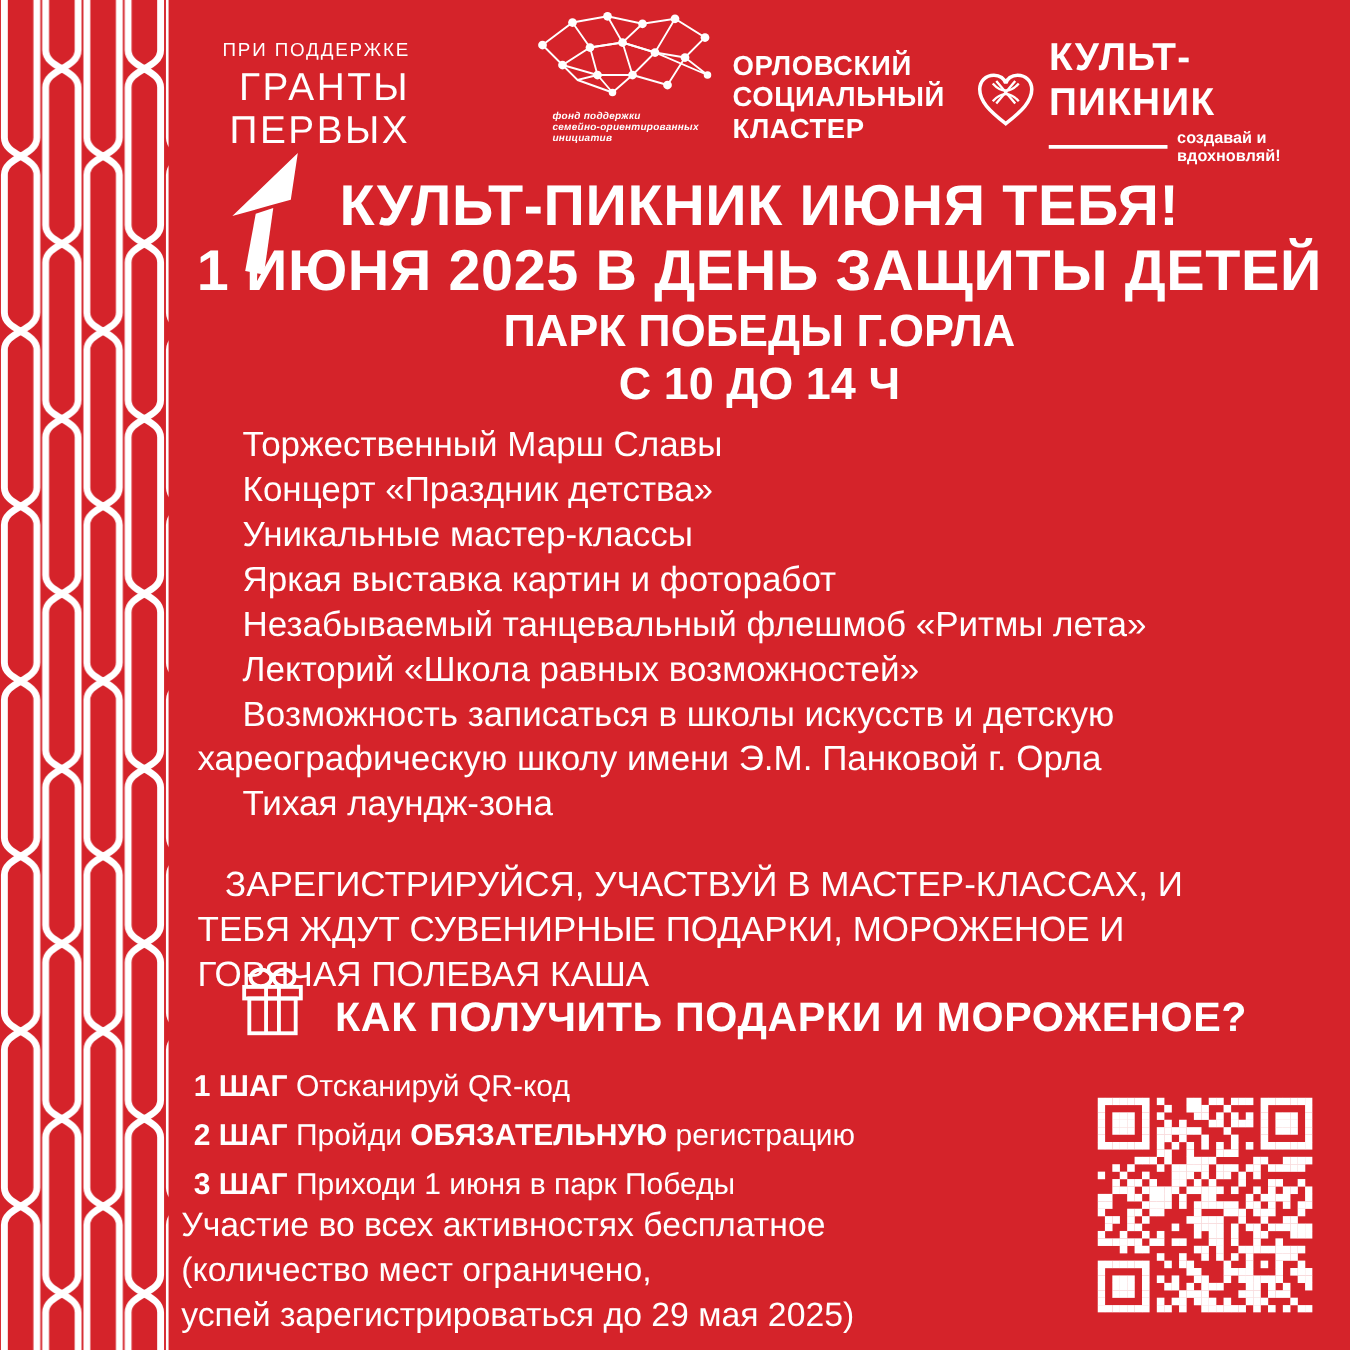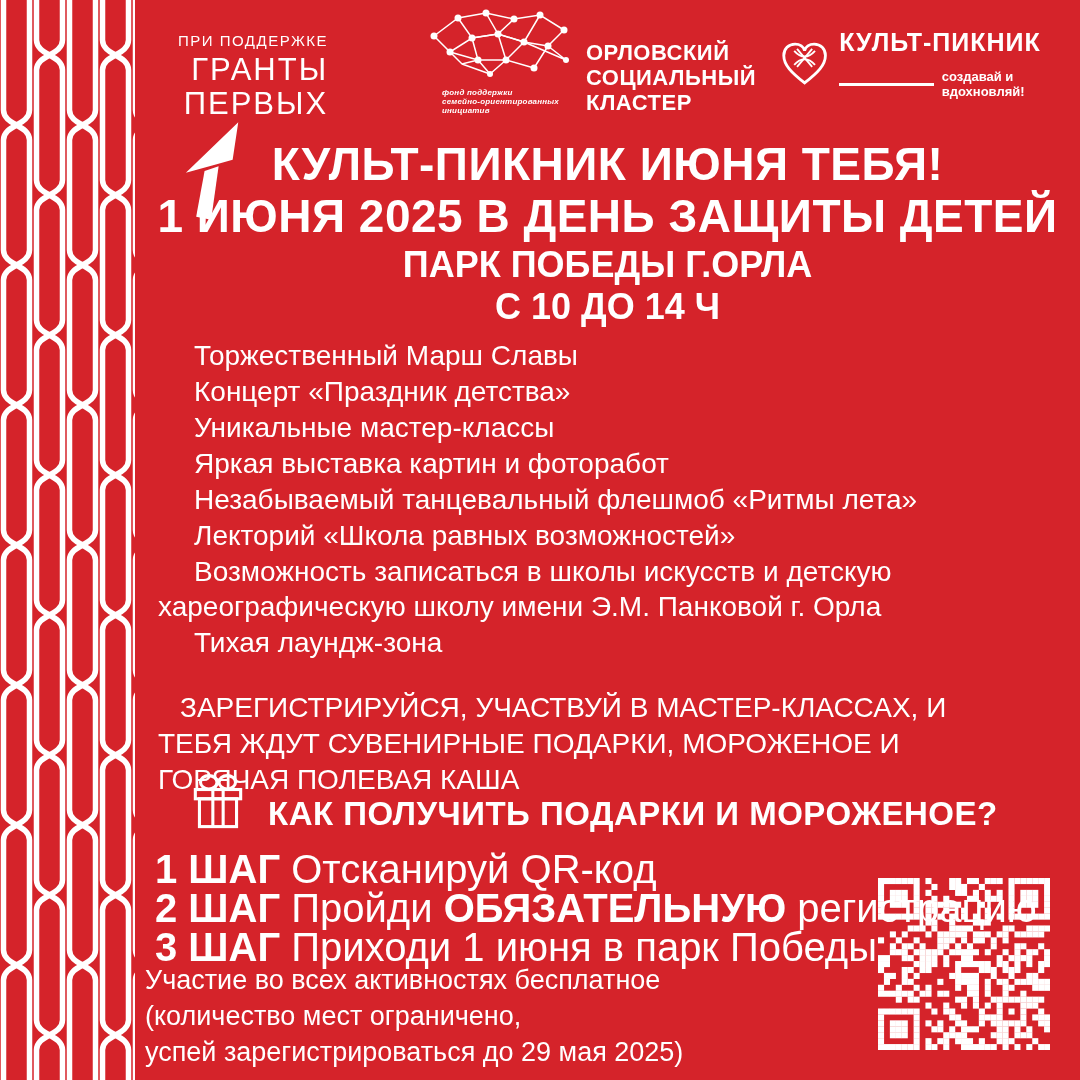--- a/index.html
+++ b/index.html
@@ -18,40 +18,40 @@
   .grants-line{font-size:31px;font-weight:400;letter-spacing:2px;line-height:34px;}
   .grants-arrow{margin-left:6px;margin-top:0;}
   .cluster-logo{left:424px;top:4px;width:310px;}
   .cluster-net{position:absolute;left:0;top:2px;}
   .cluster-sub{position:absolute;left:18px;top:84px;width:140px;text-align:left;
     font-size:8px;line-height:9px;font-weight:700;letter-spacing:.2px;font-style:italic;}
   .cluster-name{position:absolute;left:162px;top:36px;font-size:22px;font-weight:700;
     line-height:25px;letter-spacing:.5px;}
   .kult-logo{left:780px;top:28px;display:flex;align-items:center;}
   .kult-text{margin-left:10px;}
-  .kult-name{font-size:25px;font-weight:700;letter-spacing:1px;}
-  .kult-slogan-row{display:flex;align-items:center;margin-top:12px;}
+  .kult-name{font-size:31px;font-weight:700;letter-spacing:1px;}
+  .kult-slogan-row{display:flex;align-items:center;margin-top:2px;}
   .kult-rule{width:108px;height:3px;background:#fff;margin-right:8px;}
   .kult-slogan{font-size:13px;font-weight:700;}
   
   .title-block{left:135px;right:0;top:138px;text-align:center;font-weight:700;}
   .title-l1{font-size:46px;line-height:52px;letter-spacing:.5px;}
   .title-l2{font-size:46px;line-height:52px;letter-spacing:.5px;}
   .title-l3{font-size:36px;line-height:42px;margin-top:2px;}
   .title-l4{font-size:36px;line-height:42px;}
   
   .activities{left:158px;top:338px;width:868px;font-size:28px;line-height:35px;}
   .activity{text-indent:36px;margin-bottom:1px;}
   
   .registration{left:158px;top:690px;width:845px;font-size:28px;line-height:36px;text-indent:22px;}
   
   .gift-icon{left:186px;top:772px;}
   .gifts-heading{left:268px;top:795px;font-size:33px;font-weight:700;letter-spacing:.5px;}
   
-  .steps{left:155px;top:850px;font-size:40px;line-height:39px;}
+  .steps{left:155px;top:850px;font-size:24px;line-height:39px;}
   .step-label{font-weight:700;}
   .step-bold{font-weight:700;}
   
   .footer-note{left:145px;top:962px;font-size:27px;line-height:36px;}
   
   .qr{left:878px;top:878px;}
 </style>
 </head>
 <body>
 

